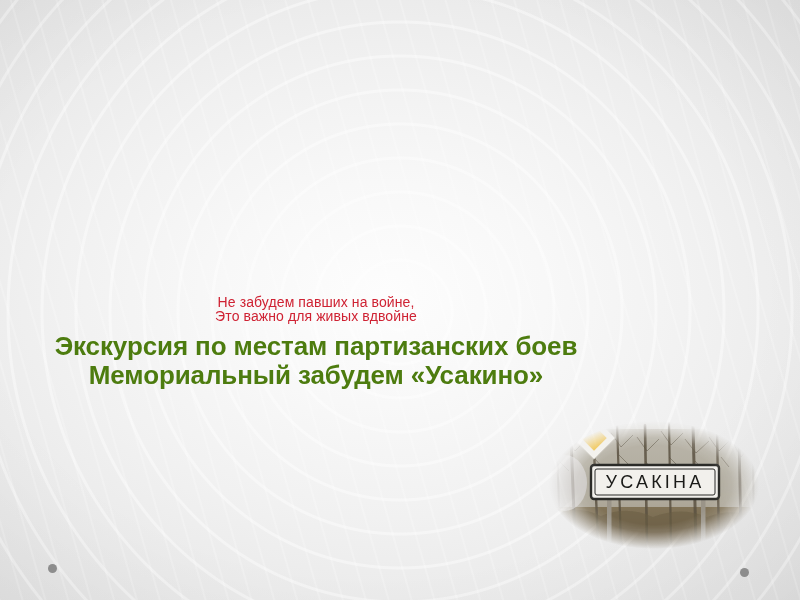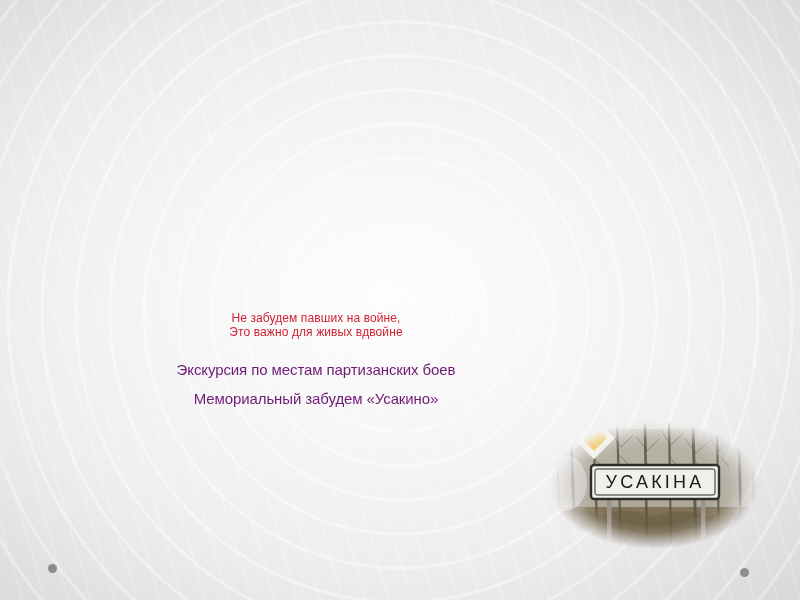--- a/index.html
+++ b/index.html
@@ -87,36 +87,36 @@
   .text-block {
     position: absolute;
     left: 42px;
     top: 296px;
     width: 548px;
     text-align: center;
   }
 
   .epigraph {
     color: #cf2233;
-    font-size: 12px;
+    font-size: 14px;
     line-height: 13.5px;
     font-weight: 400;
     letter-spacing: 0.1px;
-    margin: 16px;
+    margin: 0;
   }
   .epigraph-line { display: block; }
 
   .title-lines {
     margin-top: 9px;
   }
   .title-line {
     display: block;
-    color: #701a75;
-    font-weight: normal;
-    font-size: 15px;
+    color: #4d7c0f;
+    font-weight: bold;
+    font-size: 26px;
     line-height: 29px;
     letter-spacing: -0.1px;
   }
 
   
   .photo-wrap {
     position: absolute;
     left: 549px;
     top: 421px;
     width: 210px;

